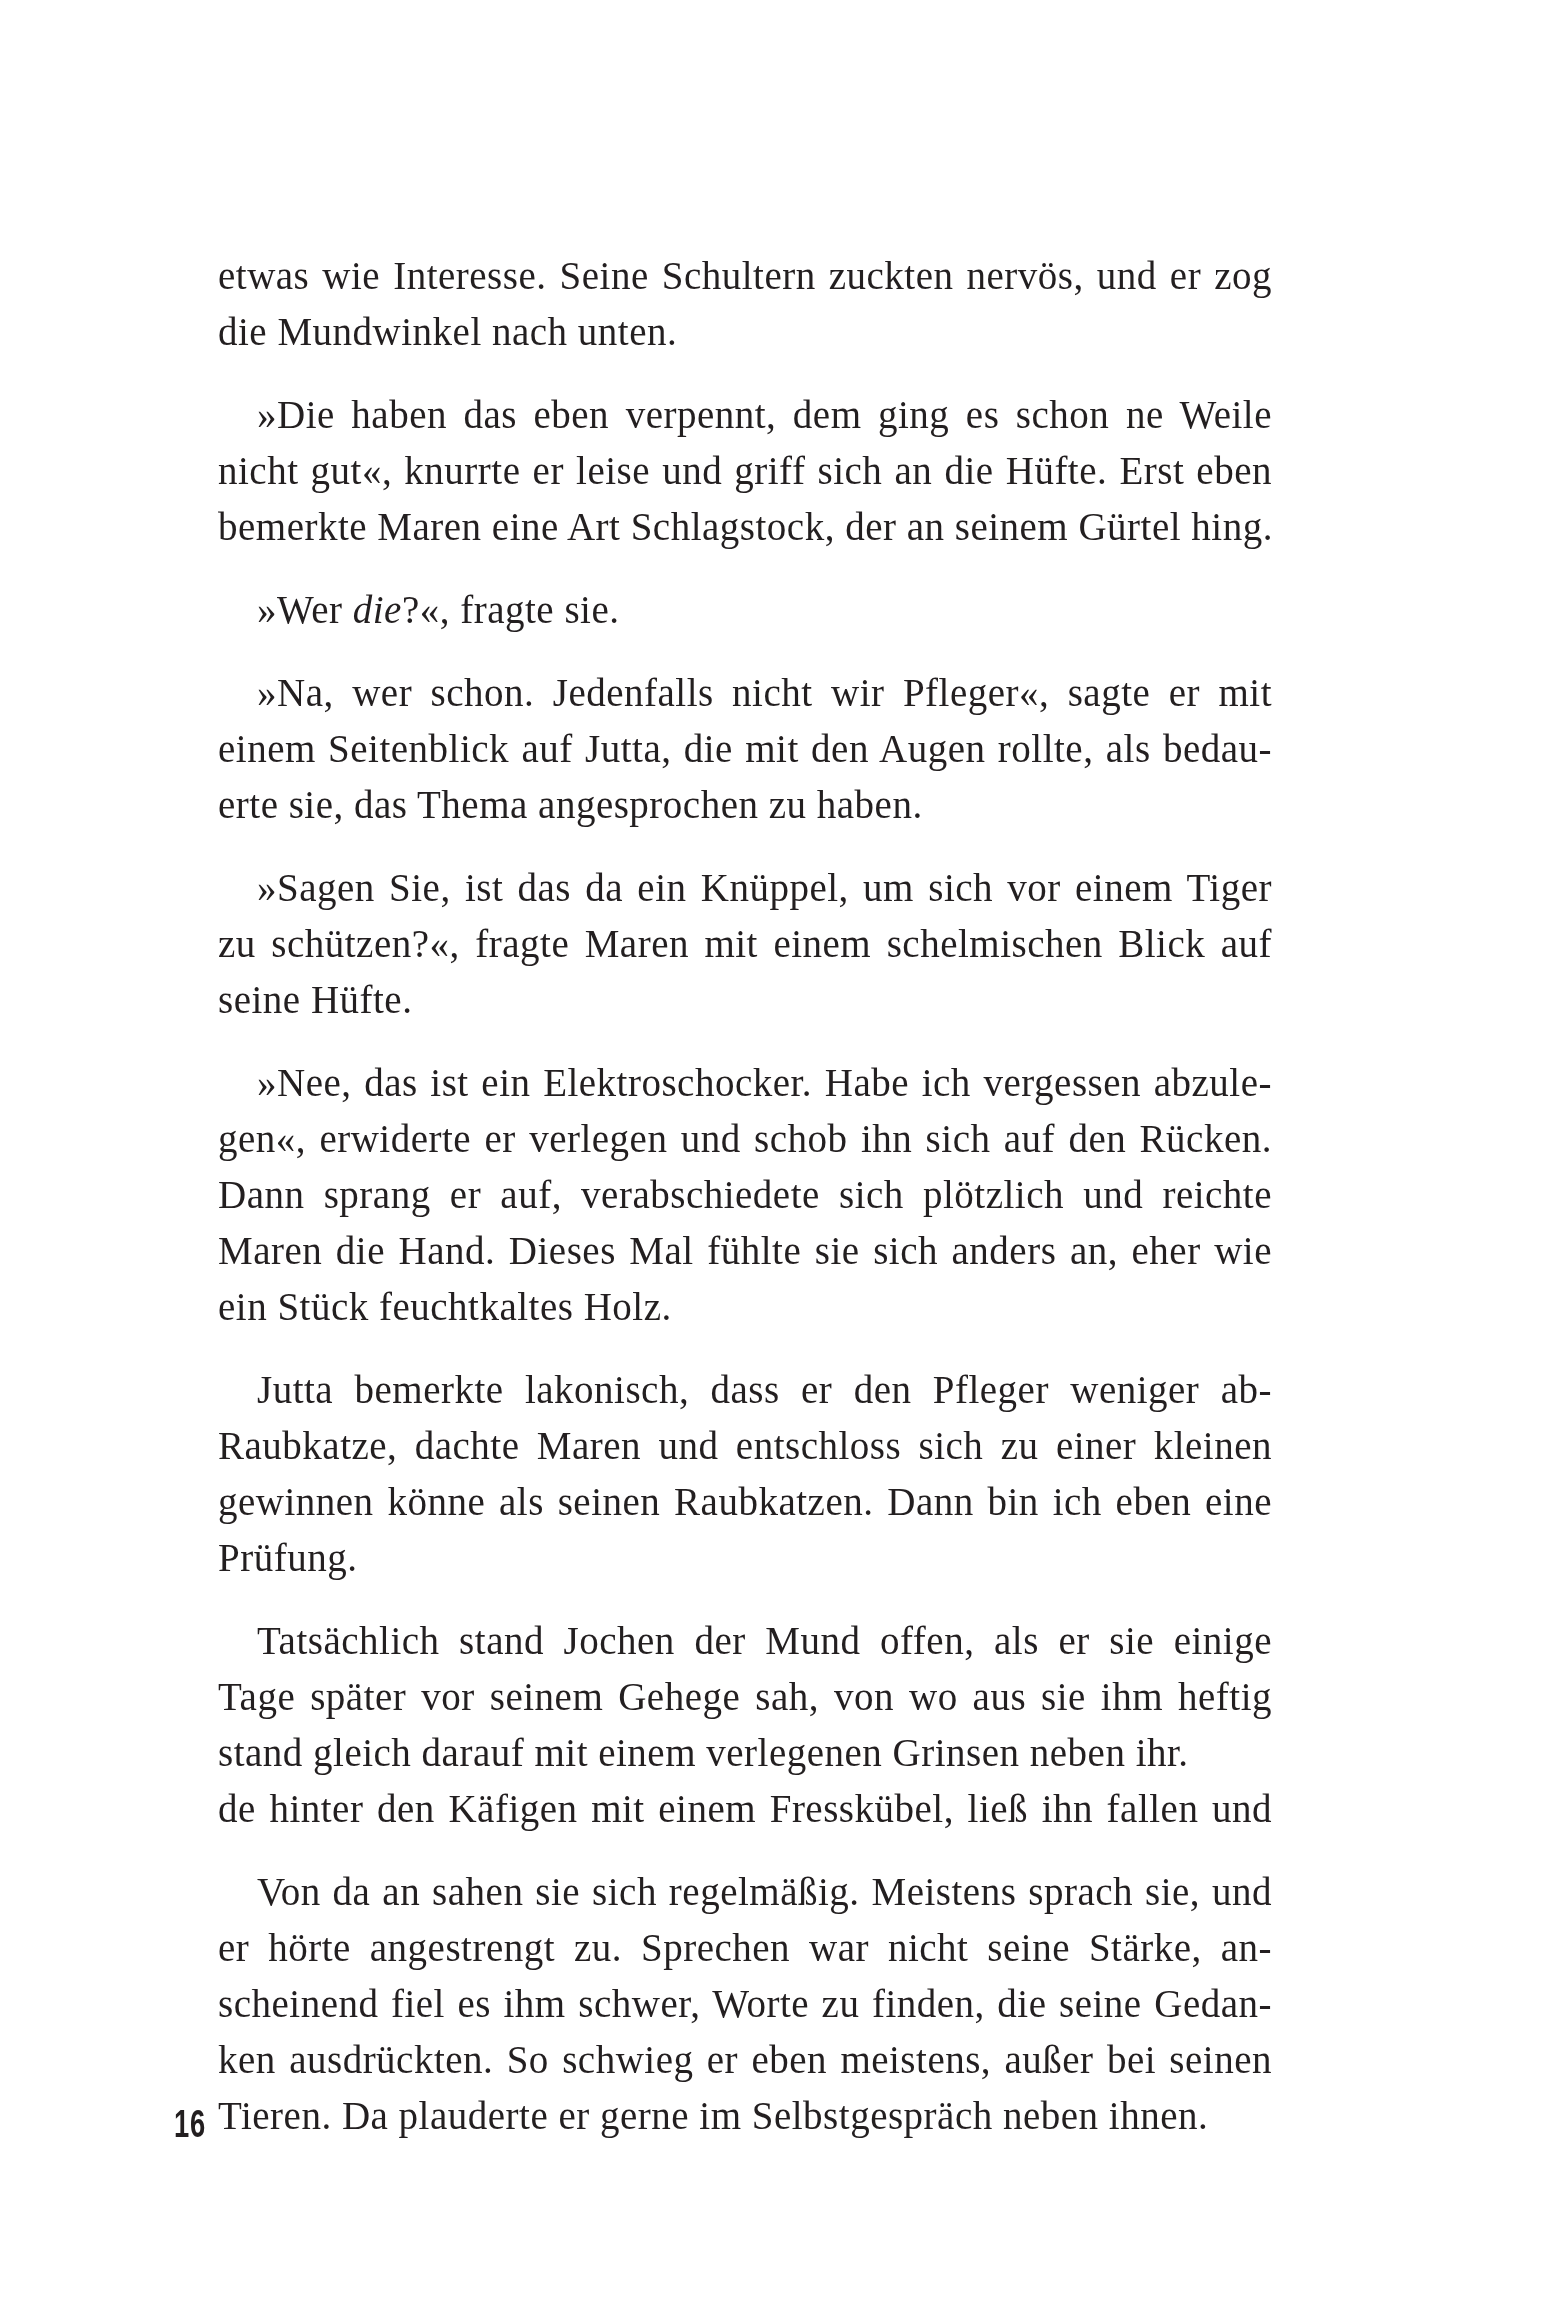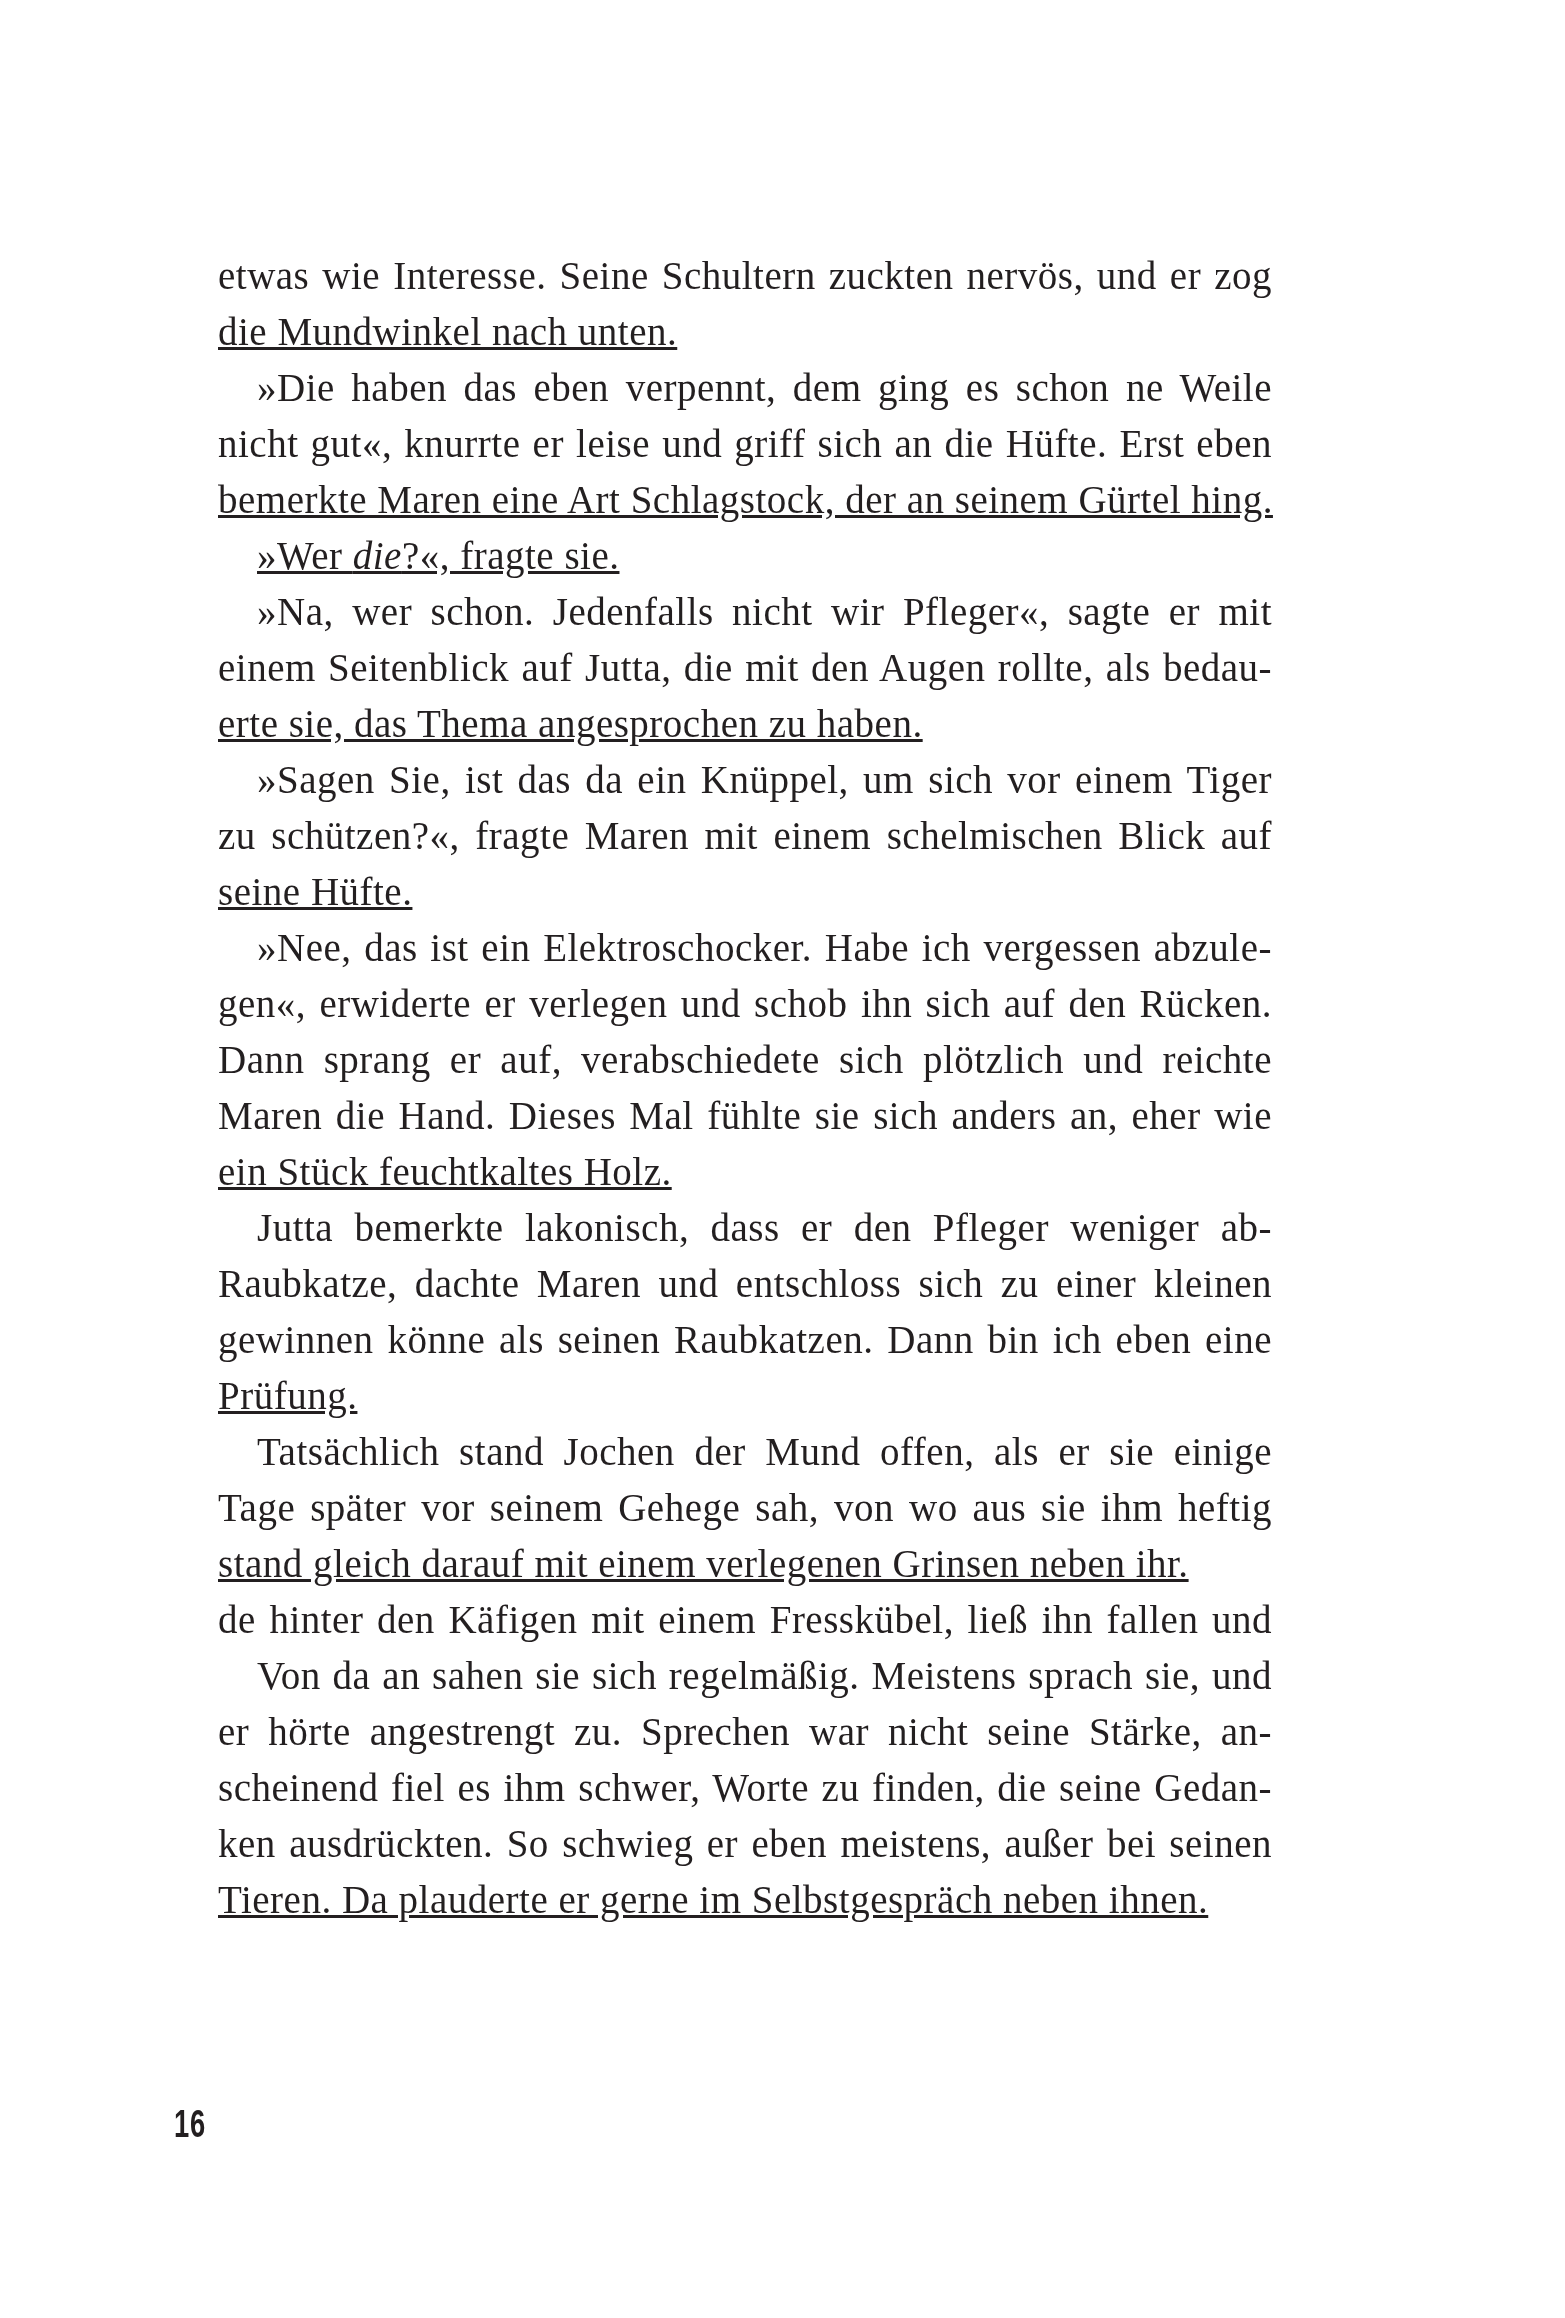--- a/index.html
+++ b/index.html
@@ -26,24 +26,24 @@
     }
     .line {
       display: block;
       white-space: nowrap;
       text-align: justify;
       text-align-last: justify;
       height: 56px;
     }
     .line.last {
       text-align-last: left;
-      text-decoration: underline;
     }
     .line.indent {
       padding-left: 39px;
+      margin-top: 27px;
     }
     .line em {
       font-style: italic;
     }
     .page-number {
       position: absolute;
       left: 174px;
       top: 2103px;
       font-family: "Liberation Sans", "DejaVu Sans", sans-serif;
       font-weight: bold;

